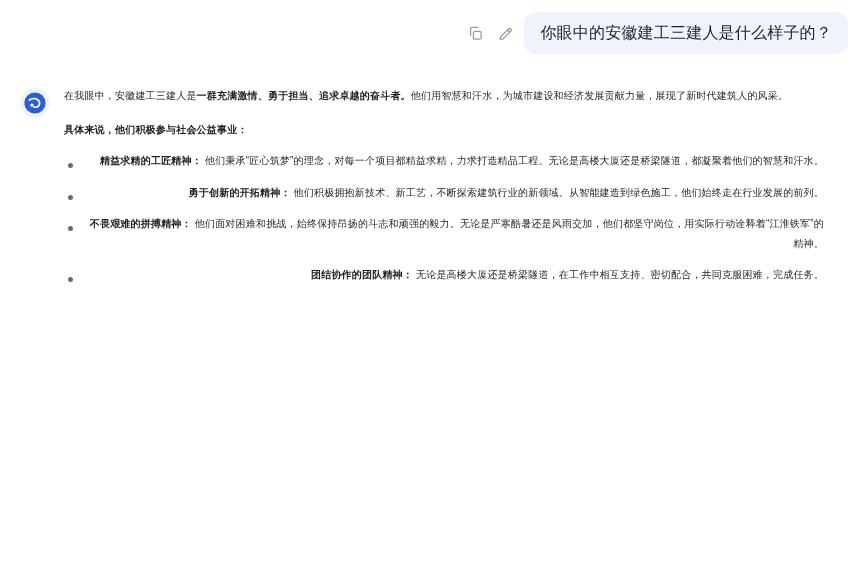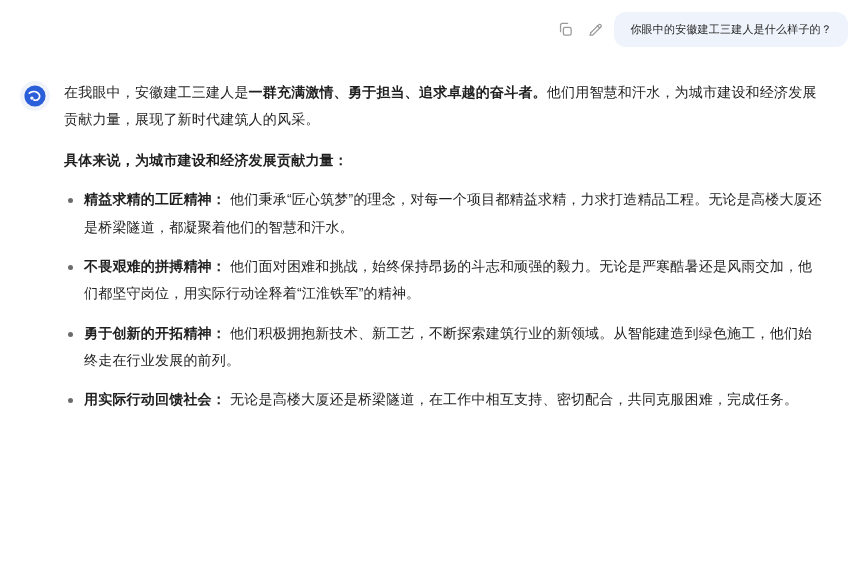--- a/index.html
+++ b/index.html
@@ -43,21 +43,21 @@
     align-items: center;
     justify-content: center;
     cursor: pointer;
   }
   .icon-btn svg { display: block; }
   .user-bubble {
     background: #eff4fc;
     color: #1f1f1f;
     border-radius: 12px;
     padding: 9px 16px;
-    font-size: 11px;
+    font-size: 16px;
     line-height: 1.5;
     max-width: 620px;
     letter-spacing: 0.2px;
   }
 
   
   .assistant-row {
     display: flex;
     align-items: flex-start;
     gap: 14px;
@@ -72,40 +72,41 @@
     display: flex;
     align-items: center;
     justify-content: center;
     margin-top: 2px;
   }
   .avatar svg { display: block; }
 
   .answer {
     flex: 1 1 auto;
     max-width: 760px;
-    font-size: 14px;
+    font-size: 10px;
     line-height: 1.95;
     color: #1f1f1f;
     letter-spacing: 0.2px;
   }
   .answer p {
     margin: 0 0 14px 0;
   }
   .answer p.tight { margin-bottom: 12px; }
   .answer b, .answer strong { font-weight: bold; }
 
   ul.points {
     list-style: none;
     margin: 0 0 14px 0;
     padding: 0;
   }
   ul.points > li {
     position: relative;
     padding-left: 20px;
     margin-bottom: 12px;
+    text-align: right;
   }
   ul.points > li::before {
     content: "";
     position: absolute;
     left: 4px;
     top: 12px;
     width: 5px;
     height: 5px;
     border-radius: 50%;
     background: #6b6b6b;
@@ -143,37 +144,37 @@
           <path d="M9 12.5c2.8-2.4 7.2-2.6 10.2-0.6 2.6 1.7 3.3 4.8 1.6 7.1-1.4 1.9-4 2.6-6.2 1.8" fill="none" stroke="#ffffff" stroke-width="2.1" stroke-linecap="round"></path>
           <circle cx="12.2" cy="18.6" r="2.1" fill="#ffffff"></circle>
         </svg>
       </span>
     </div>
 
     <div class="answer">
 
       <p><span>在我眼中，安徽建工三建人是</span><b>一群充满激情、勇于担当、追求卓越的奋斗者。</b><span>他们用智慧和汗水，为城市建设和经济发展贡献力量，展现了新时代建筑人的风采。</span></p>
 
-      <p class="tight"><b>具体来说，为城市建设和经济发展贡献力量：</b></p>
+      <p class="tight"><b>具体来说，他们积极参与社会公益事业：</b></p>
 
       <ul class="points">
         <li>
           <span class="pt-title">精益求精的工匠精神：</span>
           <span>他们秉承“匠心筑梦”的理念，对每一个项目都精益求精，力求打造精品工程。无论是高楼大厦还是桥梁隧道，都凝聚着他们的智慧和汗水。</span>
         </li>
         <li>
+          <span class="pt-title">勇于创新的开拓精神：</span>
+          <span>他们积极拥抱新技术、新工艺，不断探索建筑行业的新领域。从智能建造到绿色施工，他们始终走在行业发展的前列。</span>
+        </li>
+        <li>
           <span class="pt-title">不畏艰难的拼搏精神：</span>
           <span>他们面对困难和挑战，始终保持昂扬的斗志和顽强的毅力。无论是严寒酷暑还是风雨交加，他们都坚守岗位，用实际行动诠释着“江淮铁军”的精神。</span>
         </li>
         <li>
-          <span class="pt-title">勇于创新的开拓精神：</span>
-          <span>他们积极拥抱新技术、新工艺，不断探索建筑行业的新领域。从智能建造到绿色施工，他们始终走在行业发展的前列。</span>
-        </li>
-        <li>
-          <span class="pt-title">用实际行动回馈社会：</span>
+          <span class="pt-title">团结协作的团队精神：</span>
           <span>无论是高楼大厦还是桥梁隧道，在工作中相互支持、密切配合，共同克服困难，完成任务。</span>
         </li>
       </ul>
 
 
     </div>
   </div>
 
 </div>
 

